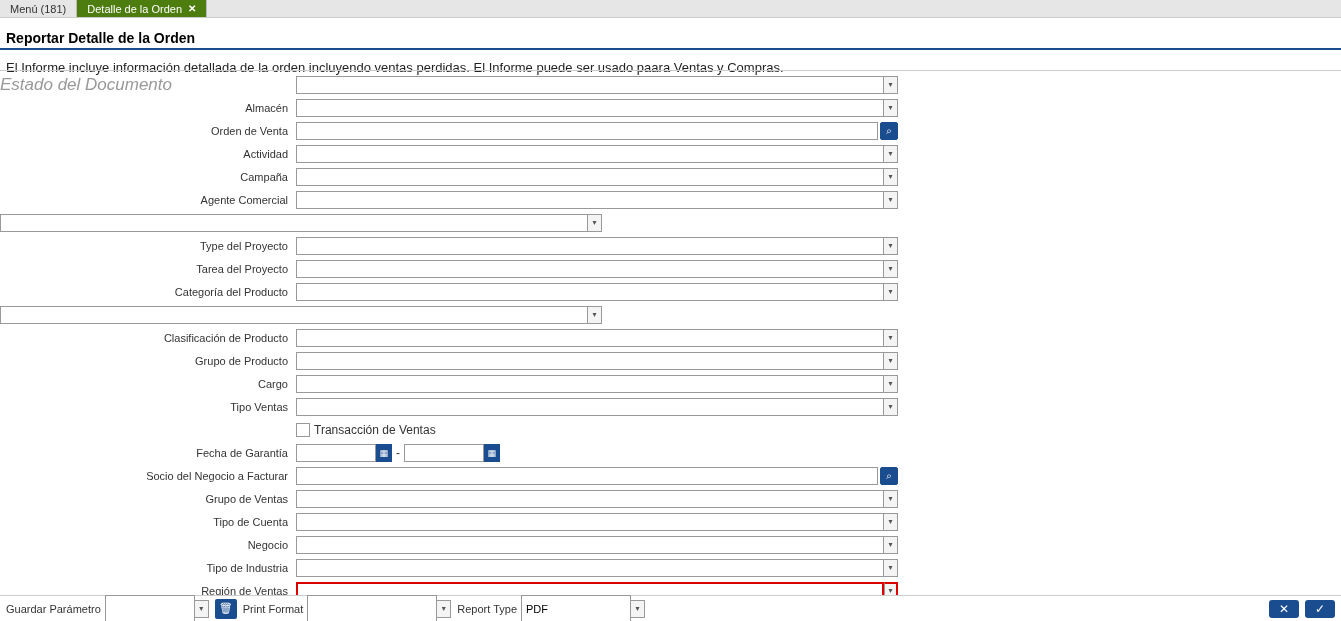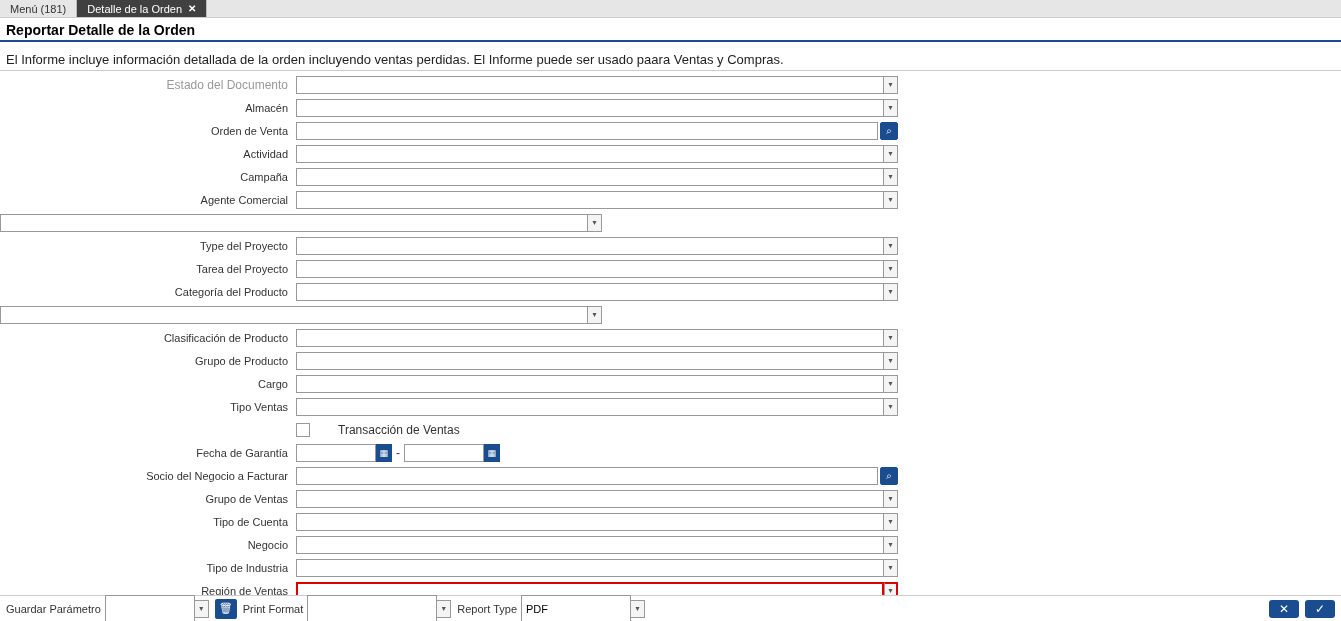--- a/index.html
+++ b/index.html
@@ -1,57 +1,57 @@
 <!DOCTYPE html>
 <html><head>
 <meta charset="utf-8">
 <style>
 * { box-sizing: border-box; margin: 0; padding: 0; }
 body { font-family: Arial, sans-serif; font-size: 12px; color: #333; background: #fff; width: 1341px; height: 621px; overflow: hidden; position: relative; }
 
 .tabs { background: #e6e6e6; height: 18px; display: flex; align-items: stretch; border-bottom: 1px solid #ccc; }
 .tab { padding: 1px 10px; font-size: 11px; display: flex; align-items: center; border-right: 1px solid #bbb; cursor: pointer; }
 .tab.inactive { background: #e6e6e6; color: #333; }
-.tab.active { background: #404040; color: #fff; }
+.tab.active { background: #4d7c0f; color: #fff; }
 .tab-close { margin-left: 6px; font-size: 10px; font-weight: bold; }
 
 .header { padding: 4px 6px 2px 6px; border-bottom: 2px solid #1a4d8f; }
-.header h1 { font-size: 14px; font-weight: bold; color: #000; }
+.header h1 { font-size: 14px; font-weight: bold; color: #000; margin-top: 8px; }
 .desc { padding: 10px 6px 10px 6px; font-size: 13px; color: #222; }
 
 .form-container { position: absolute; top: 70px; left: 0; right: 0; bottom: 26px; overflow-y: scroll; border-top: 1px solid #ccc; }
 .form-inner { padding-top: 2px; }
 
 .field-row { display: flex; align-items: center; height: 23px; margin-bottom: 0; }
 .field-label { width: 296px; text-align: right; padding-right: 8px; font-size: 11px; color: #333; flex-shrink: 0; }
 .field-input-wrap { display: flex; align-items: center; width: 602px; position: relative; }
 
 .text-input { flex: 1; height: 18px; border: 1px solid #999; padding: 0 4px; font-size: 11px; background: #fff; }
 .dropdown-btn { width: 14px; height: 18px; border: 1px solid #999; border-left: none; background: #f4f4f4; display: flex; align-items: center; justify-content: center; cursor: pointer; font-size: 8px; color: #555; }
 .search-btn { width: 18px; height: 18px; background: #1a4d8f; color: #fff; border: 1px solid #1a4d8f; display: flex; align-items: center; justify-content: center; cursor: pointer; font-size: 10px; margin-left: 2px; border-radius: 2px; }
 
-.checkbox-wrap { display: flex; align-items: center; gap: 24px; }
+.checkbox-wrap { display: flex; align-items: center; }
 .checkbox { width: 14px; height: 14px; border: 1px solid #999; background: #fff; margin-right: 4px; }
 
 .date-input { width: 80px; height: 18px; border: 1px solid #999; padding: 0 4px; font-size: 11px; }
 .date-btn { width: 16px; height: 18px; background: #1a4d8f; border: 1px solid #1a4d8f; color: #fff; display: flex; align-items: center; justify-content: center; font-size: 9px; cursor: pointer; }
 .date-sep { margin: 0 4px; }
 
 .highlighted { border: 2px solid #d00 !important; }
 .highlighted-dd { border: 2px solid #d00 !important; border-left: 1px solid #999 !important; }
 
 .footer { position: absolute; bottom: 0; left: 0; right: 0; height: 26px; background: #fff; border-top: 1px solid #ccc; display: flex; align-items: center; padding: 0 6px; }
 .footer-label { font-size: 11px; margin-right: 4px; }
 .footer-input { height: 28px; border: 1px solid #999; font-size: 11px; padding: 0 4px; }
 .footer-dd { width: 14px; height: 18px; border: 1px solid #999; border-left: none; background: #f4f4f4; display: flex; align-items: center; justify-content: center; font-size: 8px; color: #555; cursor: pointer; }
 .trash-btn { width: 22px; height: 20px; background: #1a4d8f; border: none; color: #fff; border-radius: 2px; margin: 0 6px; cursor: pointer; display: flex; align-items: center; justify-content: center; font-size: 11px; }
 .footer-right { margin-left: auto; display: flex; gap: 6px; }
 .footer-action { width: 30px; height: 18px; background: #1a4d8f; border: none; border-radius: 3px; color: #fff; cursor: pointer; display: flex; align-items: center; justify-content: center; font-size: 12px; }
 
-.cutoff-label { width: 296px; text-align: right; padding-right: 8px; font-size: 12px; color: #999; flex-shrink: 0; }
+.cutoff-label { width: 296px; text-align: left; padding-right: 8px; font-size: 17px; color: #999; flex-shrink: 0; font-style: italic; }
 </style>
 </head>
 <body>
 
 <div class="tabs">
   <div class="tab inactive">
     <span>Menú (181)</span>
   </div>
   <div class="tab active">
     <span>Detalle de la Orden</span>

